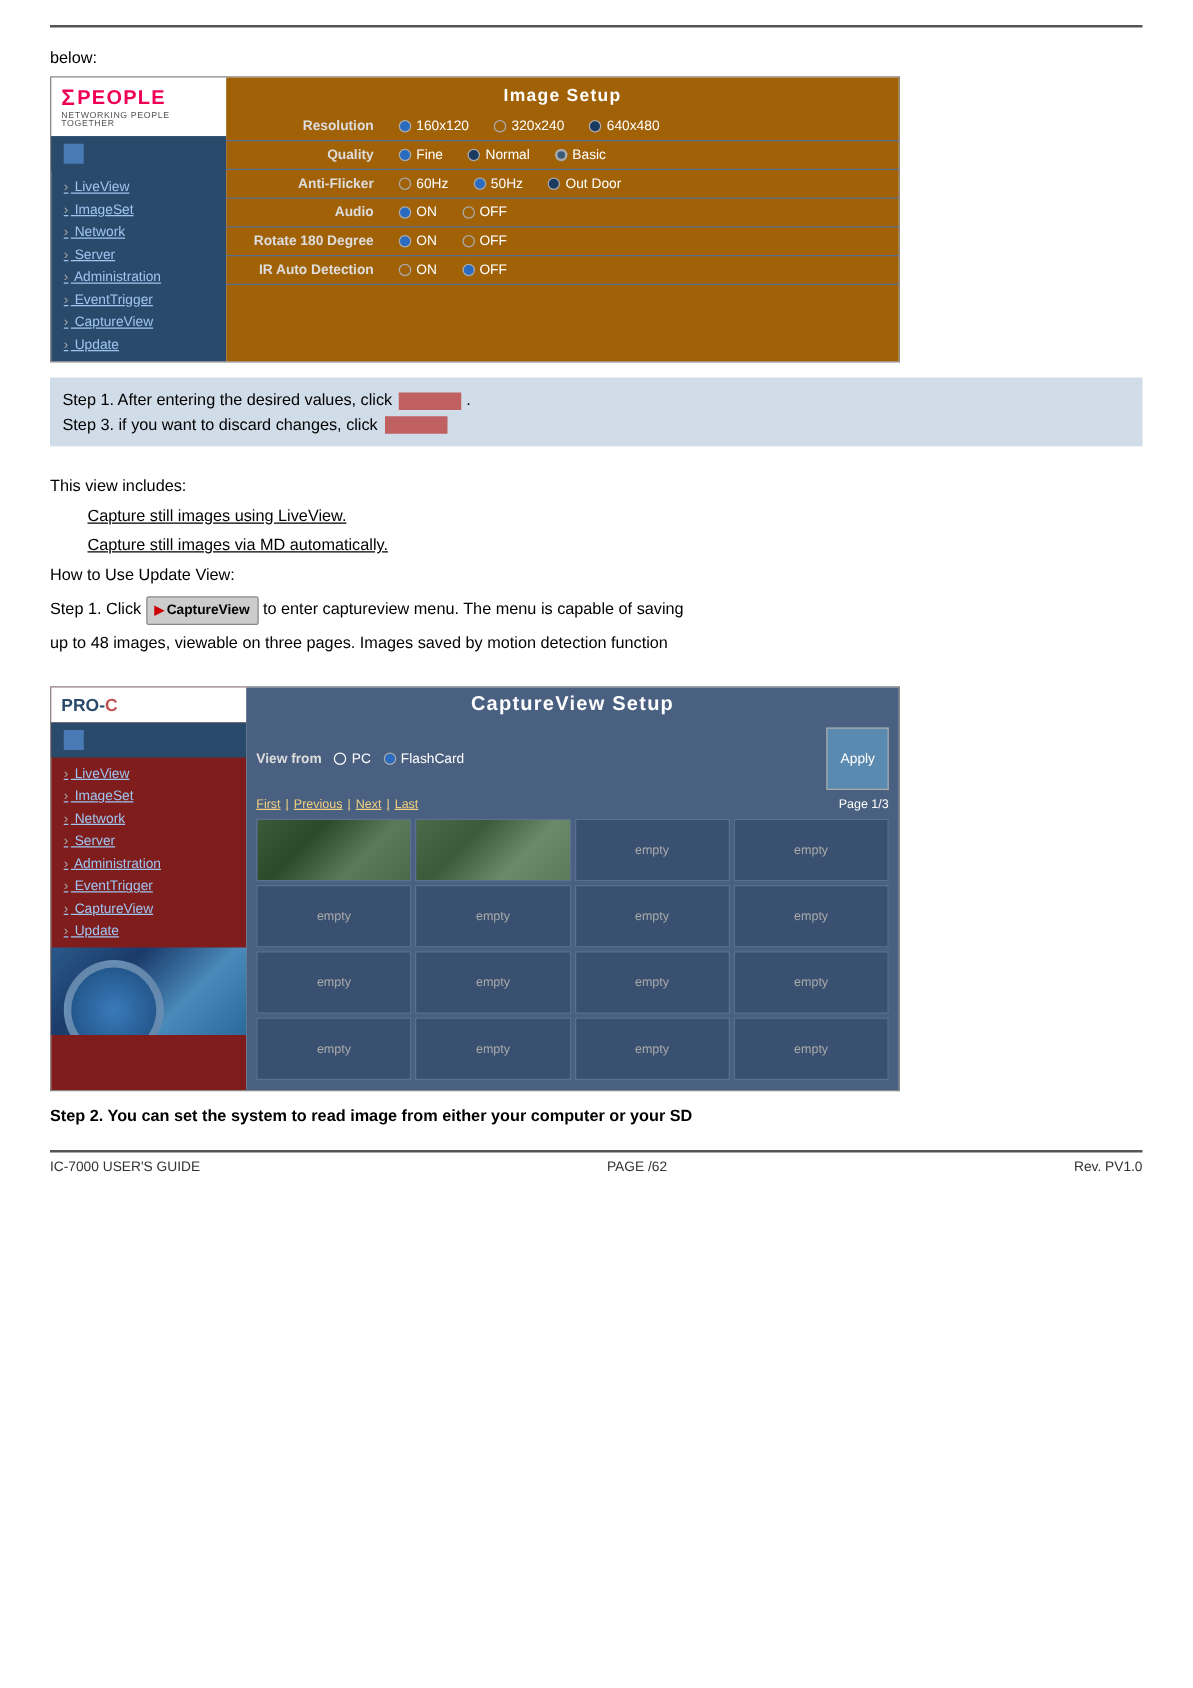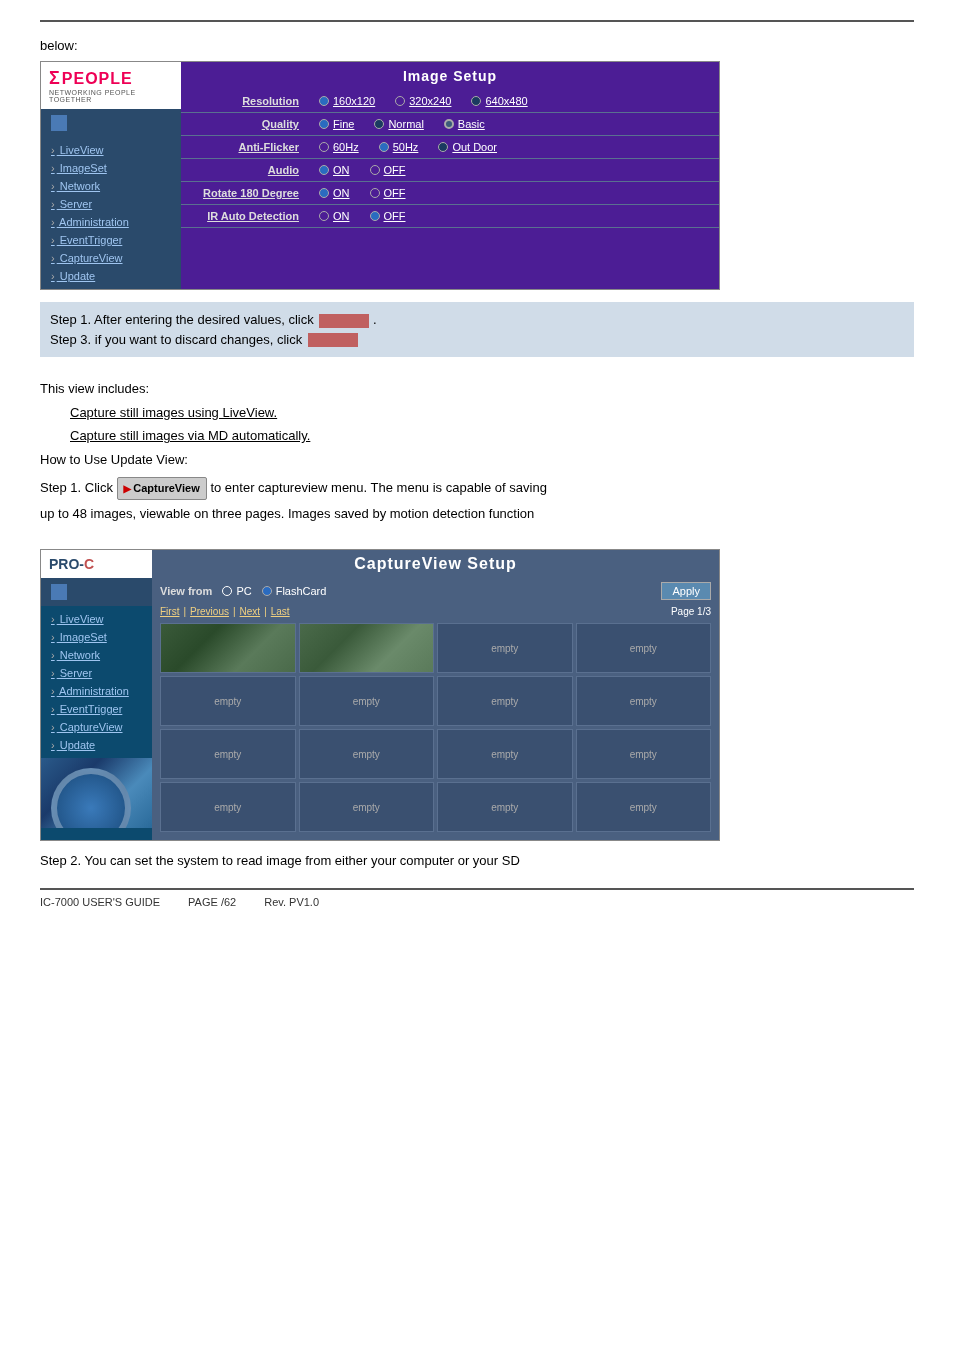--- a/index.html
+++ b/index.html
@@ -96,21 +96,21 @@
       cursor: pointer;
     }
 
     .sidebar-nav .nav-bullet {
       color: #aaa;
       margin-right: 2px;
     }
 
     .image-setup-main {
       flex: 1;
-      background: #4c1d95;
+      background: #a16207;
     }
 
     .image-setup-title {
       text-align: center;
       color: #fff;
       font-size: 14px;
       font-weight: bold;
       padding: 6px 0;
       letter-spacing: 1px;
     }
@@ -122,21 +122,20 @@
 
     .setup-table tr {
       border-bottom: 1px solid #5a7090;
     }
 
     .setup-table td {
       padding: 5px 8px;
       color: #fff;
       font-size: 11px;
       vertical-align: middle;
-      text-decoration: underline;
     }
 
     .setup-table .label-cell {
       text-align: right;
       font-weight: bold;
       color: #ddd;
       width: 130px;
       padding-right: 12px;
     }
 
@@ -247,22 +246,22 @@
 
     
     .capture-setup-container {
       display: flex;
       border: 1px solid #888;
       width: 680px;
       margin: 12px 0;
     }
 
     .capture-sidebar {
-      width: 111px;
-      background: #0c4a6e;
+      width: 156px;
+      background: #7f1d1d;
       color: #fff;
       flex-shrink: 0;
     }
 
     .capture-setup-main {
       flex: 1;
       background: #4a6080;
     }
 
     .capture-setup-title {
@@ -284,21 +283,21 @@
     .capture-controls .label {
       color: #ddd;
       font-size: 11px;
       font-weight: bold;
     }
 
     .apply-btn {
       background: #5a8ab0;
       color: #fff;
       border: 1px solid #aaa;
-      padding: 2px 10px;
+      padding: 18px 10px;
       font-size: 11px;
       cursor: pointer;
       margin-left: auto;
     }
 
     .capture-grid-header {
       display: flex;
       padding: 2px 8px;
       gap: 4px;
       align-items: center;
@@ -365,29 +364,31 @@
     }
 
     
     .bottom-rule {
       border-top: 2px solid #555;
       margin-top: 20px;
     }
 
     .footer {
       display: flex;
+      justify-content: space-between;
       padding: 6px 0;
       font-size: 11px;
       color: #333;
       gap: 28px;
     }
 
     .step2-bottom {
       font-size: 13px;
       margin-top: 6px;
+      font-weight: bold;
     }
   </style>
 </head>
 <body>
 
 <div class="page-wrapper">
   <div class="top-rule"></div>
 
   <div class="below-label">below:</div>
 

